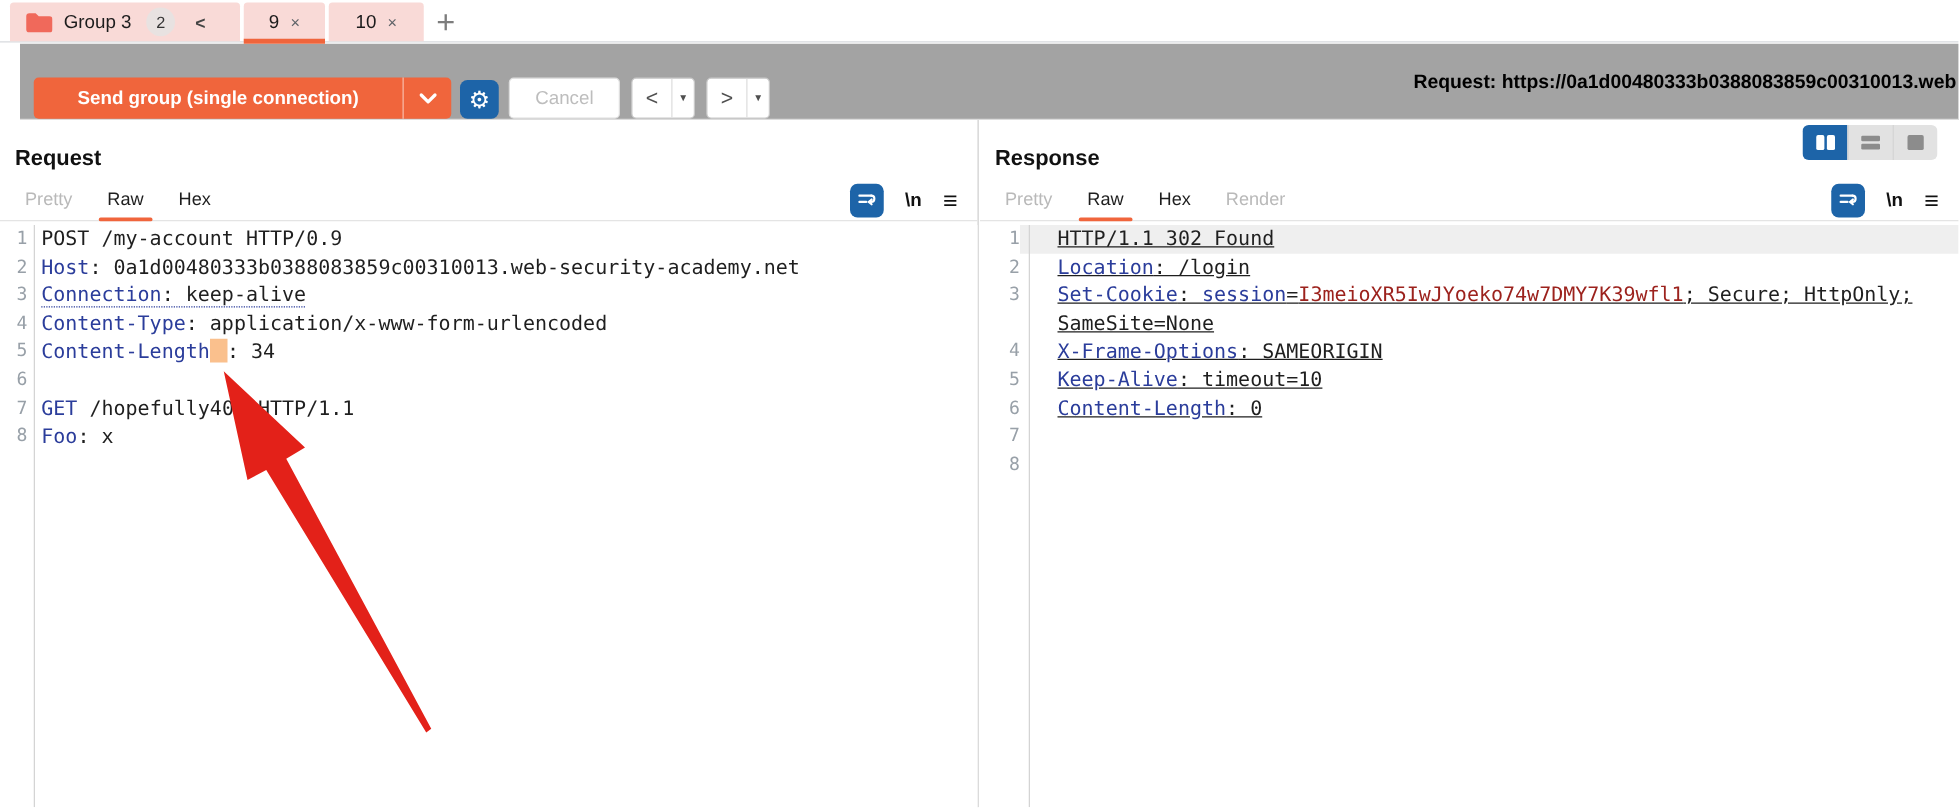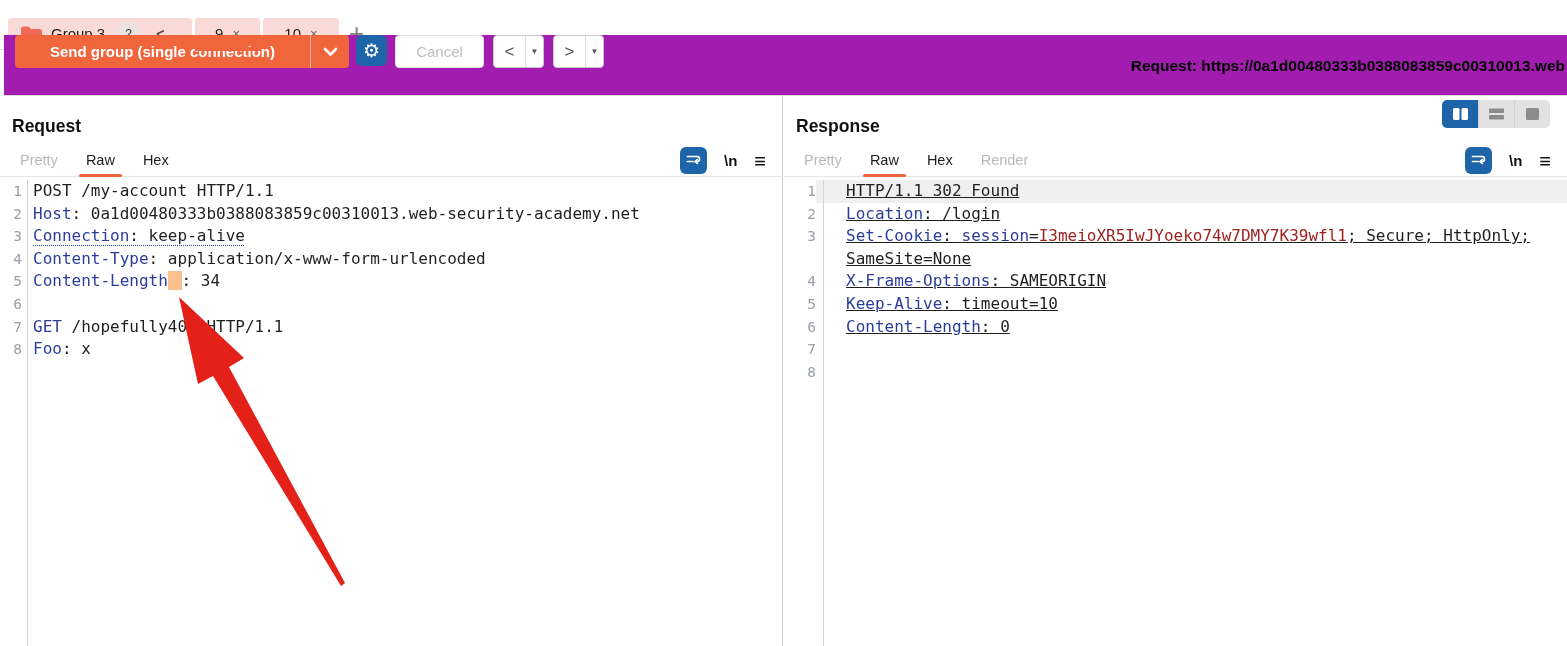--- a/index.html
+++ b/index.html
@@ -1,42 +1,42 @@
 <!DOCTYPE html>
 <html style="--accent: #f0653c; --tab-pink: #f9dad7; --folder: #f0695b; --blue: #1d64a8; --synblue: #2b3d9b; --synred: #9c221d; --peach: #fac08d; --linehl: #efefef; --arrowred: #e32119;"><head>
 <meta charset="utf-8">
 <style>
   * { box-sizing: border-box; margin: 0; padding: 0; }
   html,body { background:#fff; }
   body { font-family: "Liberation Sans", sans-serif; }
   .app { position:relative; width:1567px; height:646px; background:#fff; overflow:hidden; }
 
   
-  .tabbar { position:absolute; top:16px; left:0; right:0; height:34px; background:#fff;
+  .tabbar { position:absolute; top:0; left:0; right:0; height:34px; background:#fff;
             border-bottom:1px solid #d7dade; display:flex; align-items:flex-start; }
   .tab { position:relative; margin-top:2px; height:31px; background:var(--tab-pink);
          display:flex; align-items:center; border-radius:3px 3px 0 0; cursor:pointer; }
   .tab.group { width:184px; margin-left:8px; }
   .tab.t9 { width:65px; margin-left:3px; justify-content:center; gap:9px; }
   .tab.t10 { width:76px; margin-left:3px; justify-content:center; gap:9px; }
   .tab .lbl { font-size:15px; color:#1c1c1c; }
   .tab .x { font-size:13px; color:#5f6368; line-height:1; }
   .tab .underline { position:absolute; left:0; right:0; bottom:-2px; height:4px;
                     background:var(--accent); z-index:2; }
   .folder { margin-left:12px; }
   .group .lbl { margin-left:9px; }
   .badge { margin-left:12px; width:23px; height:23px; border-radius:50%; background:#e8e2e1;
            color:#333; font-size:13px; display:flex; align-items:center; justify-content:center; }
   .collapse { margin-left:16px; font-size:14px; font-weight:700; color:#444; }
   .newtab { margin-left:10px; margin-top:2px; height:31px; display:flex; align-items:center;
             font-size:26px; font-weight:300; color:#7d7d7d; cursor:pointer; }
 
   
-  .toolbar { position:absolute; top:35px; left:4px; right:0; height:61px; background:#a21caf;
-             border-bottom:1px solid #dcdcdc; display:flex; align-items:flex-start; padding-left:11px; }
+  .toolbar { position:absolute; top:35px; left:16px; right:0; height:61px; background:#a3a3a3;
+             border-bottom:1px solid #dcdcdc; display:flex; align-items:flex-end; padding-left:11px; }
   .send { width:334px; height:33px; border-radius:4px; background:var(--accent); color:#fff;
           display:flex; align-items:center; cursor:pointer; }
   .send .slbl { flex:1; text-align:center; font-size:15px; font-weight:700; }
   .send .ssep { width:1px; align-self:stretch; background:rgba(255,255,255,.55); }
   .send .schev { width:38px; display:flex; align-items:center; justify-content:center; }
   .gearbtn { margin-left:7px; width:31px; height:31px; border-radius:6px; background:var(--blue);
              color:#fff; font-size:19px; display:flex; align-items:center; justify-content:center; cursor:pointer; }
   .btn { height:33px; border:1px solid #c9c9c9; border-radius:4px; background:#fff;
          font-size:15px; display:flex; align-items:center; justify-content:center; cursor:pointer; }
   .cancel { margin-left:8px; width:89px; color:#bdbdbd; border-color:#dedede; cursor:default; }
@@ -162,21 +162,21 @@
               <path d="M2.5 9.5 H8"></path>
               <path d="M12 4.5 q2.5 0 2.5 2.5 t-2.5 2.5 H10.5"></path>
               <path d="M12.3 7.6 L10 9.5 L12.3 11.4" fill="none"></path>
             </g>
           </svg>
       </span>
       <span class="nl">\n</span>
       <span class="burger">≡</span>
     </div>
     <div class="editor" id="req-editor">
-        <div class="row"><span class="ln">1</span><span class="code"><span class="seg ">POST /my-account HTTP/1.1</span></span></div>
+        <div class="row"><span class="ln">1</span><span class="code"><span class="seg ">POST /my-account HTTP/0.9</span></span></div>
         <div class="row"><span class="ln">2</span><span class="code"><span class="seg name">Host</span><span class="seg ">: 0a1d00480333b0388083859c00310013.web-security-academy.net</span></span></div>
         <div class="row"><span class="ln">3</span><span class="code"><span class="seg name und">Connection</span><span class="seg und">: keep-alive</span></span></div>
         <div class="row"><span class="ln">4</span><span class="code"><span class="seg name">Content-Type</span><span class="seg ">: application/x-www-form-urlencoded</span></span></div>
         <div class="row"><span class="ln">5</span><span class="code"><span class="seg name">Content-Length</span><span class="seg hl"> </span><span class="seg ">: 34</span></span></div>
         <div class="row"><span class="ln">6</span><span class="code"></span></div>
         <div class="row"><span class="ln">7</span><span class="code"><span class="seg name">GET</span><span class="seg "> /hopefully404 HTTP/1.1</span></span></div>
         <div class="row"><span class="ln">8</span><span class="code"><span class="seg name">Foo</span><span class="seg ">: x</span></span></div>
       </div>
   </section>
 

